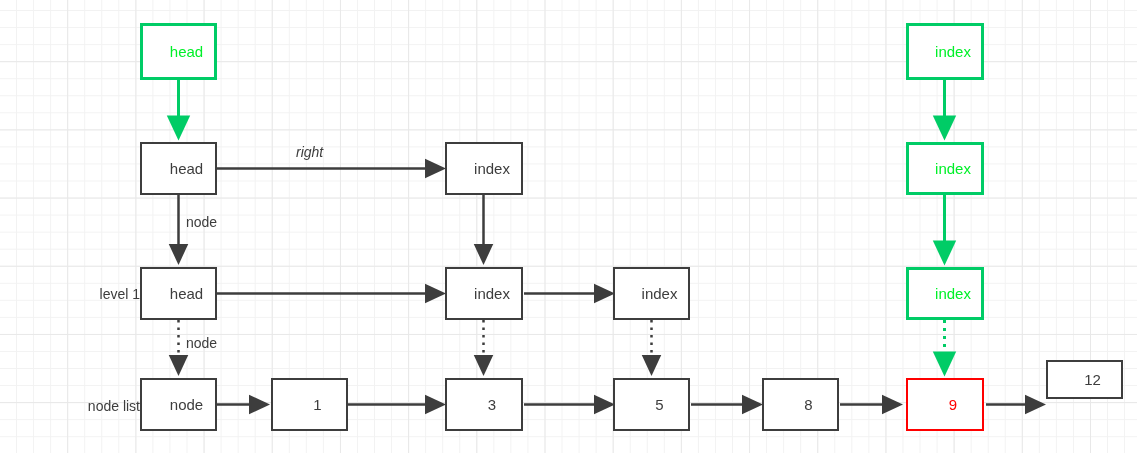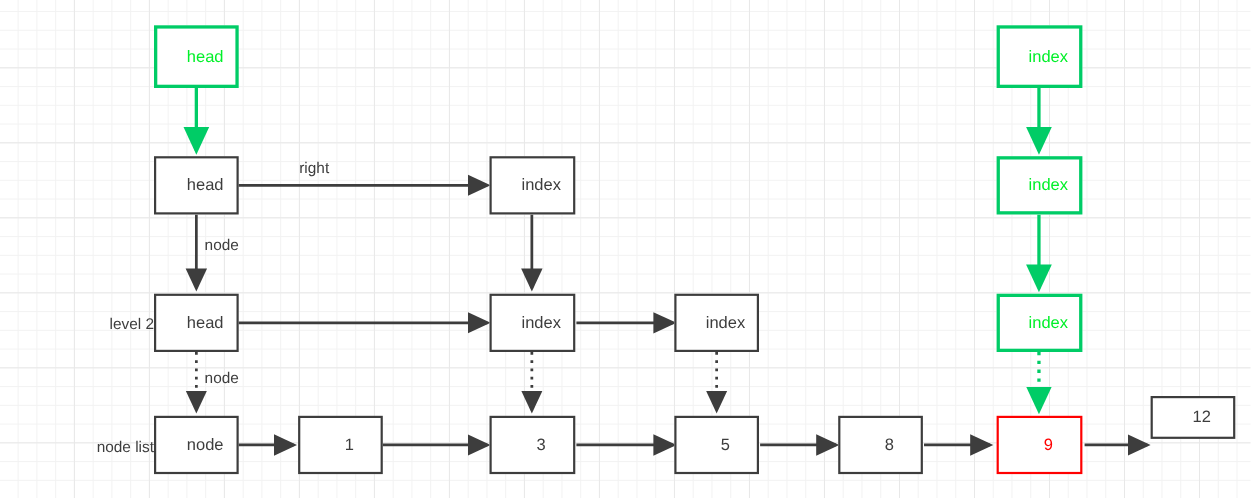--- a/index.html
+++ b/index.html
@@ -126,24 +126,24 @@
 
     
     <line x1="215" y1="404.5" x2="267" y2="404.5" stroke="#3d3d3d" stroke-width="2.5" marker-end="url(#arrow-dark)"></line>
     <line x1="347" y1="404.5" x2="443" y2="404.5" stroke="#3d3d3d" stroke-width="2.5" marker-end="url(#arrow-dark)"></line>
     <line x1="524" y1="404.5" x2="612" y2="404.5" stroke="#3d3d3d" stroke-width="2.5" marker-end="url(#arrow-dark)"></line>
     <line x1="691" y1="404.5" x2="760" y2="404.5" stroke="#3d3d3d" stroke-width="2.5" marker-end="url(#arrow-dark)"></line>
     <line x1="840" y1="404.5" x2="900" y2="404.5" stroke="#3d3d3d" stroke-width="2.5" marker-end="url(#arrow-dark)"></line>
     <line x1="986" y1="404.5" x2="1043" y2="404.5" stroke="#3d3d3d" stroke-width="2.5" marker-end="url(#arrow-dark)"></line>
   </svg>
 
-  <div class="row-label" style="left:50px; top:287px; width:90px;">level 2</div>
+  <div class="row-label" style="left:50px; top:287px; width:90px;">level 1</div>
   <div class="row-label" style="left:40px; top:399px; width:100px;">node list</div>
 
-  <div class="edge-label" style="left:272px; top:145px;">right</div>
+  <div class="edge-label" style="left:296px; top:145px;font-style:italic;">right</div>
   <div class="edge-label" style="left:186px; top:215px;">node</div>
   <div class="edge-label" style="left:186px; top:336px;">node</div>
 
   <div class="node-box box-green" style="left:140px; top:23px; width:77px; height:57px;">
     <span>head</span>
   </div>
 
   <div class="node-box box-dark" style="left:140px; top:142px; width:77px; height:53px;">
     <span>head</span>
   </div>

